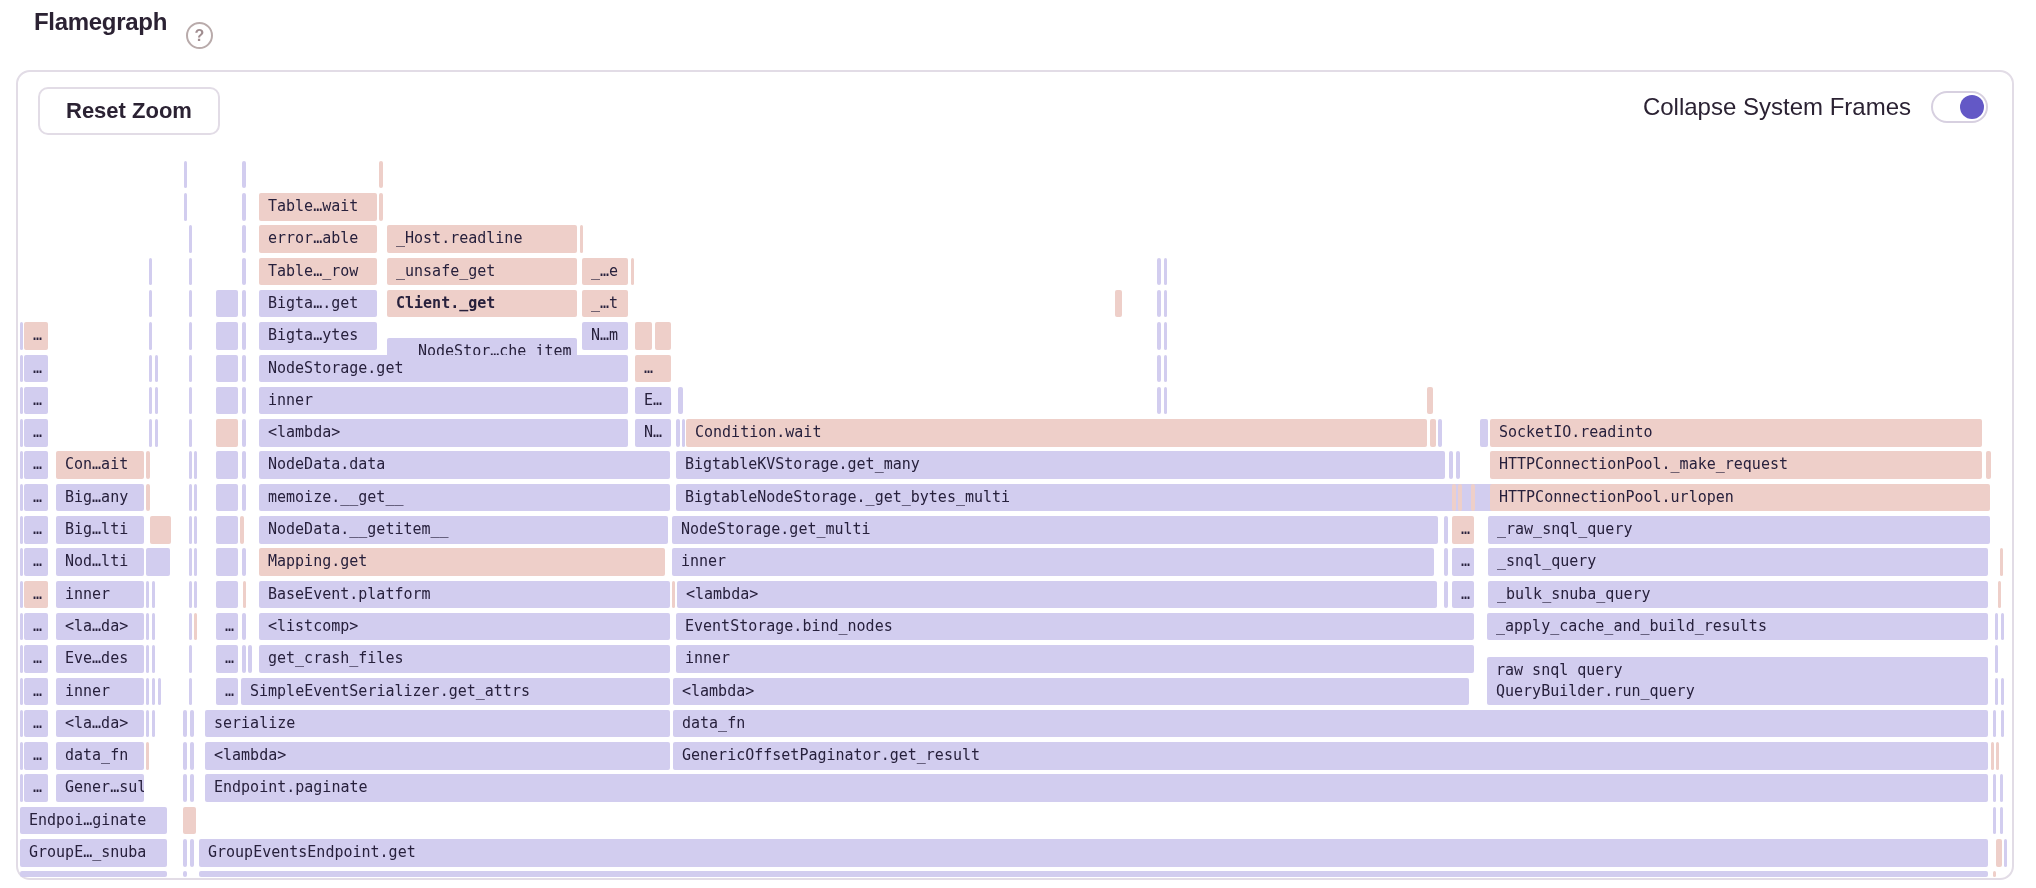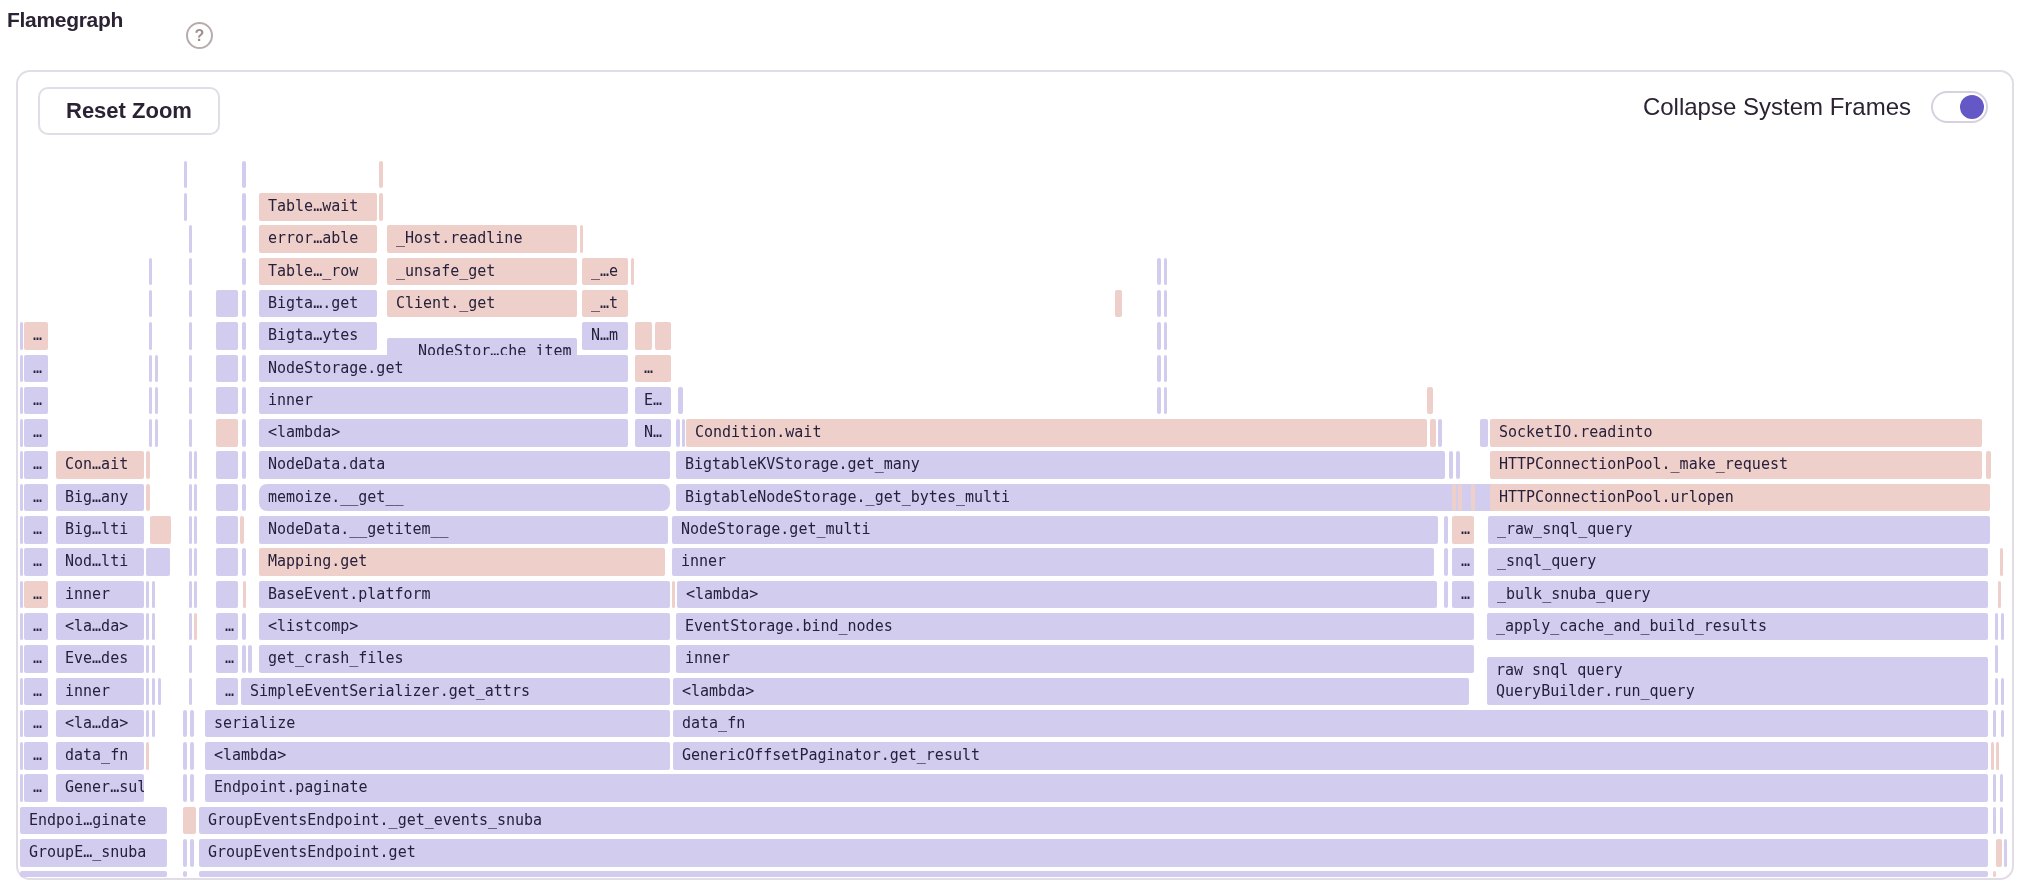--- a/index.html
+++ b/index.html
@@ -6,21 +6,21 @@
     --purple:#d2cdef;
     --pink:#eecfc9;
     --text:#2b2233;
     --bar-text:#27203c;
     --accent:#6358c6;
     --border:#e2dce6;
   }
   html,body{margin:0;padding:0;background:#fff;}
   .page{position:relative;width:2036px;height:888px;background:#fff;overflow:hidden;
         font-family:"Liberation Sans",sans-serif;color:var(--text);}
-  .page-title{position:absolute;left:7px;top:8px;font-size:21px;font-weight:700;letter-spacing:-0.3px;}
+  .page-title{position:absolute;left:34px;top:8px;font-size:24px;font-weight:700;letter-spacing:-0.3px;}
   .help{position:absolute;left:186px;top:22px;width:27px;height:27px;border:2.5px solid #b9abab;
         border-radius:50%;color:#a08d90;font-size:16px;font-weight:700;
         display:flex;align-items:center;justify-content:center;box-sizing:border-box;}
   .panel{position:absolute;left:16px;top:70px;width:1998px;height:810px;background:#fff;
          border:2px solid var(--border);border-radius:14px;box-sizing:border-box;}
   .reset-btn{position:absolute;left:38px;top:87px;height:48px;padding:0 26px;
          font-family:"Liberation Sans",sans-serif;font-size:22px;font-weight:700;color:var(--text);
          background:#fff;border:2px solid var(--border);border-radius:10px;cursor:pointer;}
   .collapse-row{position:absolute;right:48px;top:82px;height:50px;display:flex;align-items:center;gap:20px;}
   .collapse-label{font-size:24px;color:var(--text);}
@@ -75,21 +75,21 @@
       <div class="bar k" style="left: 387px; top: 257.6px; width: 190px; height: 27.5px;">_unsafe_get</div>
       <div class="bar k" style="left: 582px; top: 257.6px; width: 46px; height: 27.5px;">_…e</div>
       <div class="bar k" style="left: 631px; top: 257.6px; width: 3px; height: 27.5px;"></div>
       <div class="bar p" style="left: 1157px; top: 257.6px; width: 4px; height: 27.5px;"></div>
       <div class="bar p" style="left: 1164px; top: 257.6px; width: 3px; height: 27.5px;"></div>
       <div class="bar p" style="left: 149px; top: 289.9px; width: 3px; height: 27.5px;"></div>
       <div class="bar p" style="left: 189px; top: 289.9px; width: 3px; height: 27.5px;"></div>
       <div class="bar p" style="left: 216px; top: 289.9px; width: 22px; height: 27.5px;"></div>
       <div class="bar p" style="left: 242px; top: 289.9px; width: 4px; height: 27.5px;"></div>
       <div class="bar p" style="left: 259px; top: 289.9px; width: 118px; height: 27.5px;">Bigta….get</div>
-      <div class="bar k" style="left: 387px; top: 289.9px; width: 190px; height: 27.5px;">Client._get</div>
+      <div class="bar k" style="left: 387px; top: 289.9px; width: 190px; height: 27.5px; font-weight: bold;">Client._get</div>
       <div class="bar k" style="left: 582px; top: 289.9px; width: 46px; height: 27.5px;">_…t</div>
       <div class="bar k" style="left: 1115px; top: 289.9px; width: 7px; height: 27.5px;"></div>
       <div class="bar p" style="left: 1157px; top: 289.9px; width: 4px; height: 27.5px;"></div>
       <div class="bar p" style="left: 1164px; top: 289.9px; width: 3px; height: 27.5px;"></div>
       <div class="bar p" style="left: 20px; top: 322.2px; width: 3px; height: 27.5px;"></div>
       <div class="bar k" style="left: 24px; top: 322.2px; width: 24px; height: 27.5px;">…</div>
       <div class="bar p" style="left: 149px; top: 322.2px; width: 3px; height: 27.5px;"></div>
       <div class="bar p" style="left: 189px; top: 322.2px; width: 3px; height: 27.5px;"></div>
       <div class="bar p" style="left: 216px; top: 322.2px; width: 22px; height: 27.5px;"></div>
       <div class="bar p" style="left: 242px; top: 322.2px; width: 4px; height: 27.5px;"></div>
@@ -155,21 +155,21 @@
       <div class="bar k" style="left: 1490px; top: 451.4px; width: 492px; height: 27.5px;">HTTPConnectionPool._make_request</div>
       <div class="bar k" style="left: 1986px; top: 451.4px; width: 5px; height: 27.5px;"></div>
       <div class="bar p" style="left: 20px; top: 483.7px; width: 3px; height: 27.5px;"></div>
       <div class="bar p" style="left: 24px; top: 483.7px; width: 24px; height: 27.5px;">…</div>
       <div class="bar p" style="left: 56px; top: 483.7px; width: 88px; height: 27.5px;">Big…any</div>
       <div class="bar k" style="left: 146px; top: 483.7px; width: 4px; height: 27.5px;"></div>
       <div class="bar p" style="left: 189px; top: 483.7px; width: 3px; height: 27.5px;"></div>
       <div class="bar p" style="left: 194px; top: 483.7px; width: 3px; height: 27.5px;"></div>
       <div class="bar p" style="left: 216px; top: 483.7px; width: 22px; height: 27.5px;"></div>
       <div class="bar p" style="left: 242px; top: 483.7px; width: 4px; height: 27.5px;"></div>
-      <div class="bar p" style="left: 259px; top: 483.7px; width: 411px; height: 27.5px; border-radius: 8px;">memoize.__get__</div>
+      <div class="bar p" style="left: 259px; top: 483.7px; width: 411px; height: 27.5px;">memoize.__get__</div>
       <div class="bar p" style="left: 676px; top: 483.7px; width: 859px; height: 27.5px;">BigtableNodeStorage._get_bytes_multi</div>
       <div class="bar p" style="left: 1446px; top: 483.7px; width: 4px; height: 27.5px;"></div>
       <div class="bar k" style="left: 1452px; top: 483.7px; width: 4px; height: 27.5px;"></div>
       <div class="bar k" style="left: 1458px; top: 483.7px; width: 4px; height: 27.5px;"></div>
       <div class="bar p" style="left: 1464px; top: 483.7px; width: 4px; height: 27.5px;"></div>
       <div class="bar k" style="left: 1471px; top: 483.7px; width: 4px; height: 27.5px;"></div>
       <div class="bar k" style="left: 1490px; top: 483.7px; width: 500px; height: 27.5px;">HTTPConnectionPool.urlopen</div>
       <div class="bar p" style="left: 20px; top: 516px; width: 3px; height: 27.5px;"></div>
       <div class="bar p" style="left: 24px; top: 516px; width: 24px; height: 27.5px;">…</div>
       <div class="bar p" style="left: 56px; top: 516px; width: 88px; height: 27.5px;">Big…lti</div>
@@ -277,21 +277,20 @@
       <div class="bar p" style="left: 20px; top: 774.4px; width: 3px; height: 27.5px;"></div>
       <div class="bar p" style="left: 24px; top: 774.4px; width: 24px; height: 27.5px;">…</div>
       <div class="bar p" style="left: 56px; top: 774.4px; width: 88px; height: 27.5px;">Gener…sult</div>
       <div class="bar p" style="left: 183px; top: 774.4px; width: 4px; height: 27.5px;"></div>
       <div class="bar p" style="left: 190px; top: 774.4px; width: 4px; height: 27.5px;"></div>
       <div class="bar p" style="left: 205px; top: 774.4px; width: 1783px; height: 27.5px;">Endpoint.paginate</div>
       <div class="bar p" style="left: 1993px; top: 774.4px; width: 3px; height: 27.5px;"></div>
       <div class="bar p" style="left: 2000px; top: 774.4px; width: 3px; height: 27.5px;"></div>
       <div class="bar p" style="left: 20px; top: 806.7px; width: 147px; height: 27.5px;">Endpoi…ginate</div>
       <div class="bar k" style="left: 183px; top: 806.7px; width: 13px; height: 27.5px;"></div>
-      <div class="bar p" style="left: 199px; top: 806.7px; width: 1789px; height: 27.5px;">GroupEventsEndpoint._get_events_snuba</div>
       <div class="bar p" style="left: 1993px; top: 806.7px; width: 3px; height: 27.5px;"></div>
       <div class="bar p" style="left: 2000px; top: 806.7px; width: 3px; height: 27.5px;"></div>
       <div class="bar p" style="left: 20px; top: 839px; width: 147px; height: 27.5px;">GroupE…_snuba</div>
       <div class="bar p" style="left: 183px; top: 839px; width: 4px; height: 27.5px;"></div>
       <div class="bar p" style="left: 190px; top: 839px; width: 4px; height: 27.5px;"></div>
       <div class="bar p" style="left: 199px; top: 839px; width: 1789px; height: 27.5px;">GroupEventsEndpoint.get</div>
       <div class="bar k" style="left: 1996px; top: 839px; width: 6px; height: 27.5px;"></div>
       <div class="bar p" style="left: 2004px; top: 839px; width: 3px; height: 27.5px;"></div>
       <div class="bar p" style="left: 20px; top: 871.3px; width: 147px; height: 5.7px;"></div>
       <div class="bar p" style="left: 183px; top: 871.3px; width: 4px; height: 5.7px;"></div>

